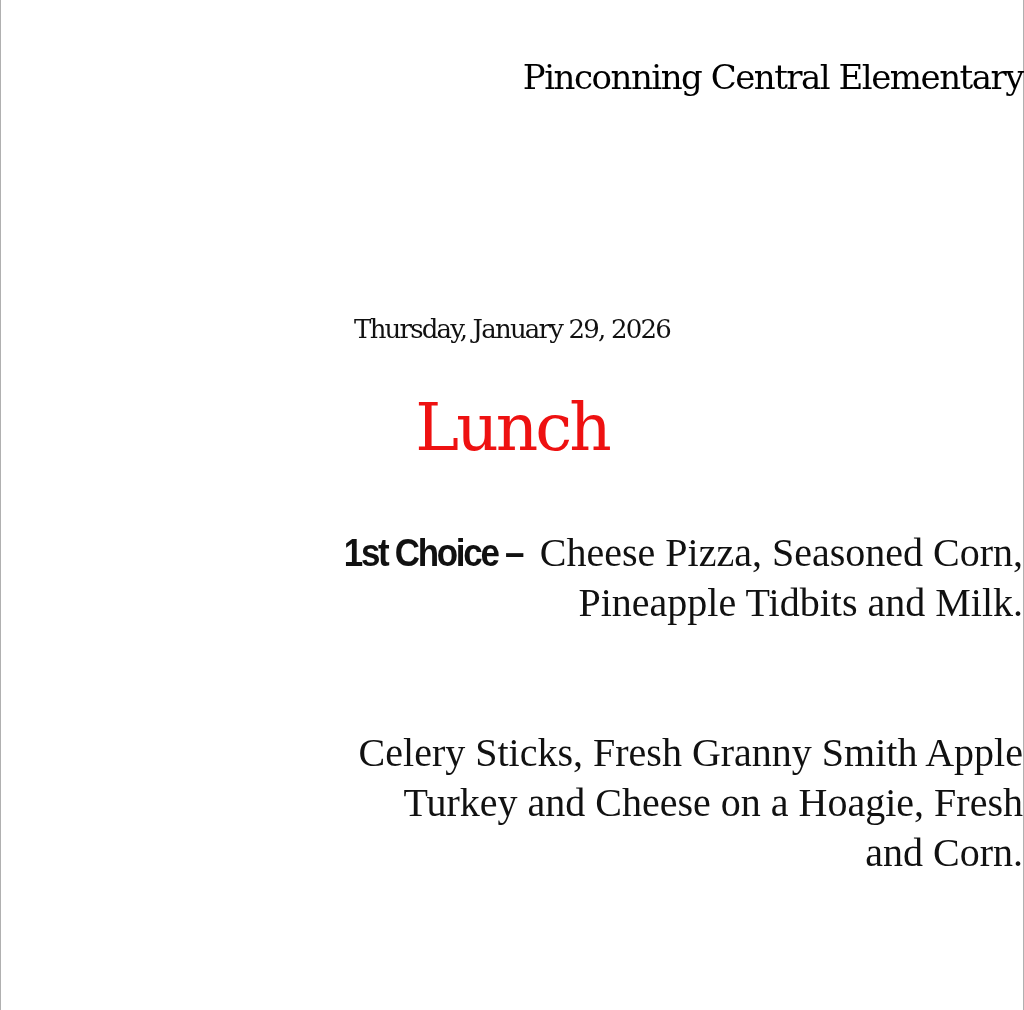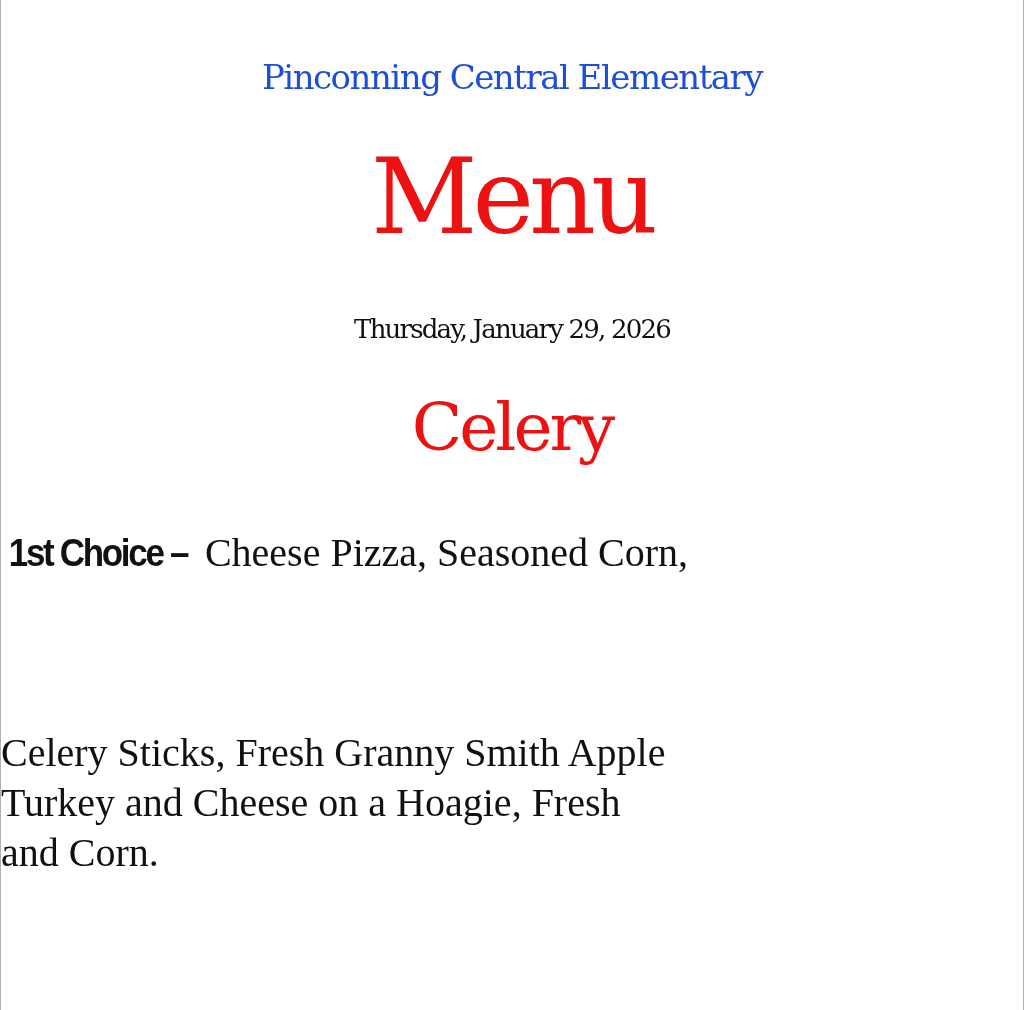--- a/index.html
+++ b/index.html
@@ -24,22 +24,23 @@
       left: 0;
       width: 1022px;
       text-align: center;
       white-space: nowrap;
     }
     .school {
       top: 52px;
       font-family: "DejaVu Serif", serif;
       font-size: 34px;
       letter-spacing: -1.5px;
-      color: #1d4ed8;
+      color: #000000;
       line-height: 50px;
+      text-align: right;
     }
     .menu-title {
       top: 132px;
       font-family: "DejaVu Serif", serif;
       font-size: 104px;
       letter-spacing: -5px;
       color: #ee1111;
       line-height: 130px;
     }
     .date {
@@ -55,21 +56,21 @@
       font-family: "DejaVu Serif", serif;
       font-size: 66px;
       letter-spacing: -3px;
       color: #ee1111;
       line-height: 80px;
     }
     .choice {
       position: absolute;
       left: 0;
       width: 1022px;
-      text-align: left;
+      text-align: right;
       font-family: "Liberation Serif", serif;
       font-size: 40px;
       line-height: 50px;
       color: #111111;
     }
     .choice-1 { top: 528px; }
     .choice-2 { top: 728px; }
     .choice-label {
       font-family: "Liberation Sans", sans-serif;
       font-weight: bold;
@@ -80,28 +81,28 @@
     }
     .choice-row { display: block; }
   </style>
 </head>
 <body>
 
 <div class="page">
 
   <div class="line school">Pinconning Central Elementary</div>
 
-  <div class="line menu-title">Menu</div>
 
   <div class="line date">Thursday, January 29, 2026</div>
 
-  <div class="line meal">Celery</div>
+  <div class="line meal">Lunch</div>
 
   <div class="choice choice-1">
     <span class="choice-row"><span class="choice-label">1st Choice –</span><span> Cheese Pizza, Seasoned Corn,</span></span>
+    <span class="choice-row">Pineapple Tidbits and Milk.</span>
   </div>
 
   <div class="choice choice-2">
     <span class="choice-row">Celery Sticks, Fresh Granny Smith Apple</span>
     <span class="choice-row">Turkey and Cheese on a Hoagie, Fresh</span>
     <span class="choice-row">and Corn.</span>
   </div>
 
 </div>
 

